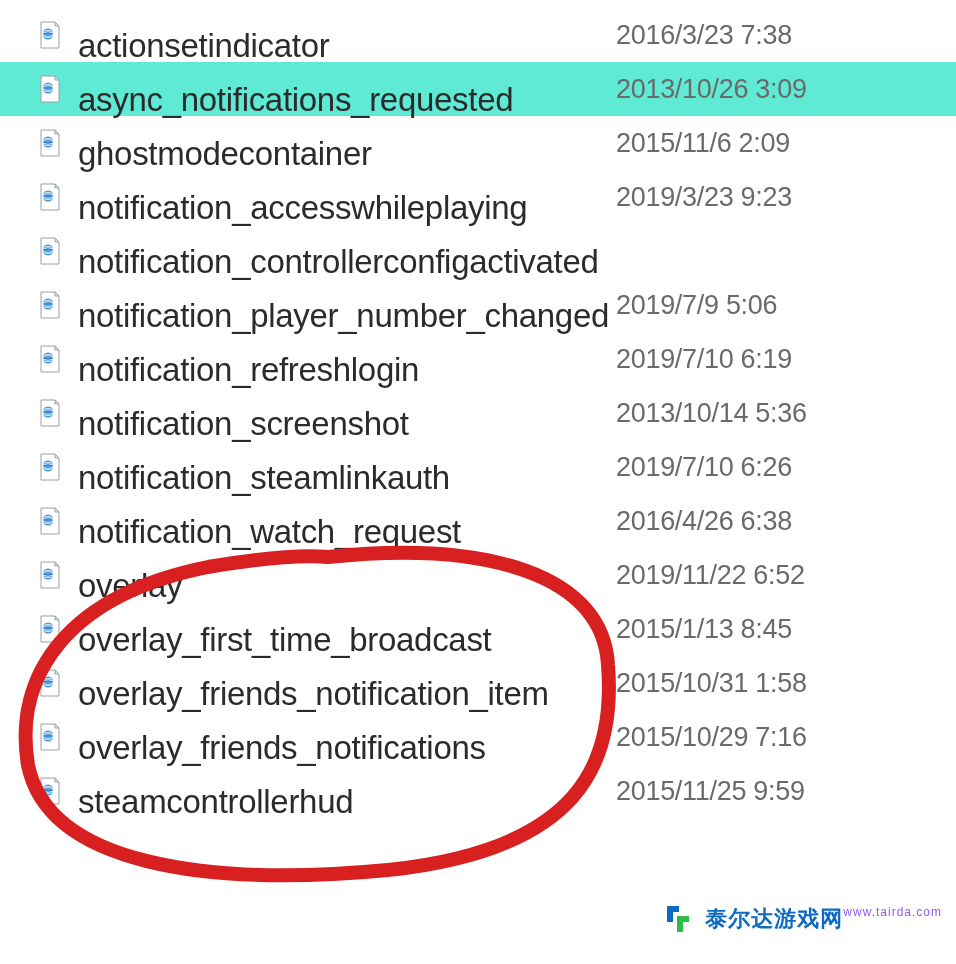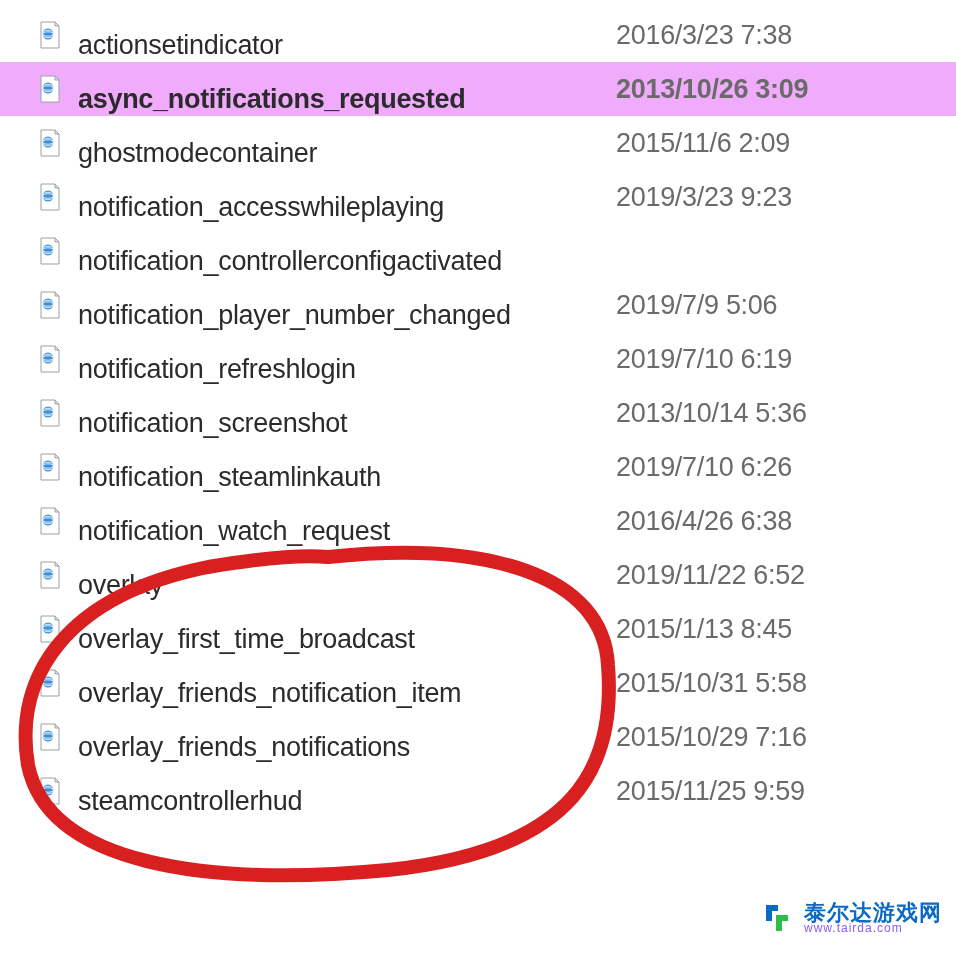--- a/index.html
+++ b/index.html
@@ -21,36 +21,35 @@
     }
     .file-row {
       display: flex;
       align-items: center;
       height: 54px;
       padding-left: 38px;
       cursor: default;
       position: relative;
     }
     .file-row.selected {
-      background: #f0abfc;
-      font-weight: bold;
+      background: #5eead4;
     }
     .file-icon {
       width: 24px;
       height: 28px;
       margin-right: 16px;
       flex-shrink: 0;
       position: relative;
     }
     .file-icon svg {
       width: 100%;
       height: 100%;
     }
     .file-name {
-      font-size: 27px;
+      font-size: 33px;
       color: #2b2b2b;
       flex: 1;
       white-space: nowrap;
       overflow: hidden;
       letter-spacing: -0.3px;
       margin-top: 21px;
     }
     .file-date {
       font-size: 27px;
       color: #6a6a6a;
@@ -89,21 +88,21 @@
       letter-spacing: 1px;
     }
     .wm-sub {
       font-size: 12px;
       color: #8b5cf6;
       letter-spacing: 1px;
       margin-top: -2px;
     }
     .wm-stack {
       display: flex;
-      flex-direction: column;
+      flex-direction: row;
       line-height: 1;
     }
   </style>
 </head>
 <body>
 
 <div class="file-list" id="file-list">
     <div class="file-row">
       <div class="file-icon">
 <svg viewBox="0 0 24 28">
@@ -263,21 +262,21 @@
       <div class="file-icon">
 <svg viewBox="0 0 24 28">
   <path d="M3 1 L17 1 L21 5 L21 27 L3 27 Z" fill="#ffffff" stroke="#9aa0a6" stroke-width="1"></path>
   <path d="M17 1 L17 5 L21 5 Z" fill="#e8eaed" stroke="#9aa0a6" stroke-width="1"></path>
   <circle cx="10" cy="13" r="5.5" fill="#3b8fd4"></circle>
   <ellipse cx="10" cy="13" rx="5.5" ry="2.2" fill="none" stroke="#ffffff" stroke-width="0.8"></ellipse>
   <path d="M4.5 13 C4.5 8 15.5 8 15.5 13" fill="none" stroke="#ffffff" stroke-width="0.8"></path>
   <path d="M4.5 13 C4.5 18 15.5 18 15.5 13" fill="none" stroke="#ffffff" stroke-width="0.8"></path>
 </svg></div>
       <div class="file-name">overlay_friends_notification_item</div>
-      <div class="file-date">2015/10/31 5:58</div>
+      <div class="file-date">2015/10/31 1:58</div>
     </div>
     <div class="file-row">
       <div class="file-icon">
 <svg viewBox="0 0 24 28">
   <path d="M3 1 L17 1 L21 5 L21 27 L3 27 Z" fill="#ffffff" stroke="#9aa0a6" stroke-width="1"></path>
   <path d="M17 1 L17 5 L21 5 Z" fill="#e8eaed" stroke="#9aa0a6" stroke-width="1"></path>
   <circle cx="10" cy="13" r="5.5" fill="#3b8fd4"></circle>
   <ellipse cx="10" cy="13" rx="5.5" ry="2.2" fill="none" stroke="#ffffff" stroke-width="0.8"></ellipse>
   <path d="M4.5 13 C4.5 8 15.5 8 15.5 13" fill="none" stroke="#ffffff" stroke-width="0.8"></path>
   <path d="M4.5 13 C4.5 18 15.5 18 15.5 13" fill="none" stroke="#ffffff" stroke-width="0.8"></path>

